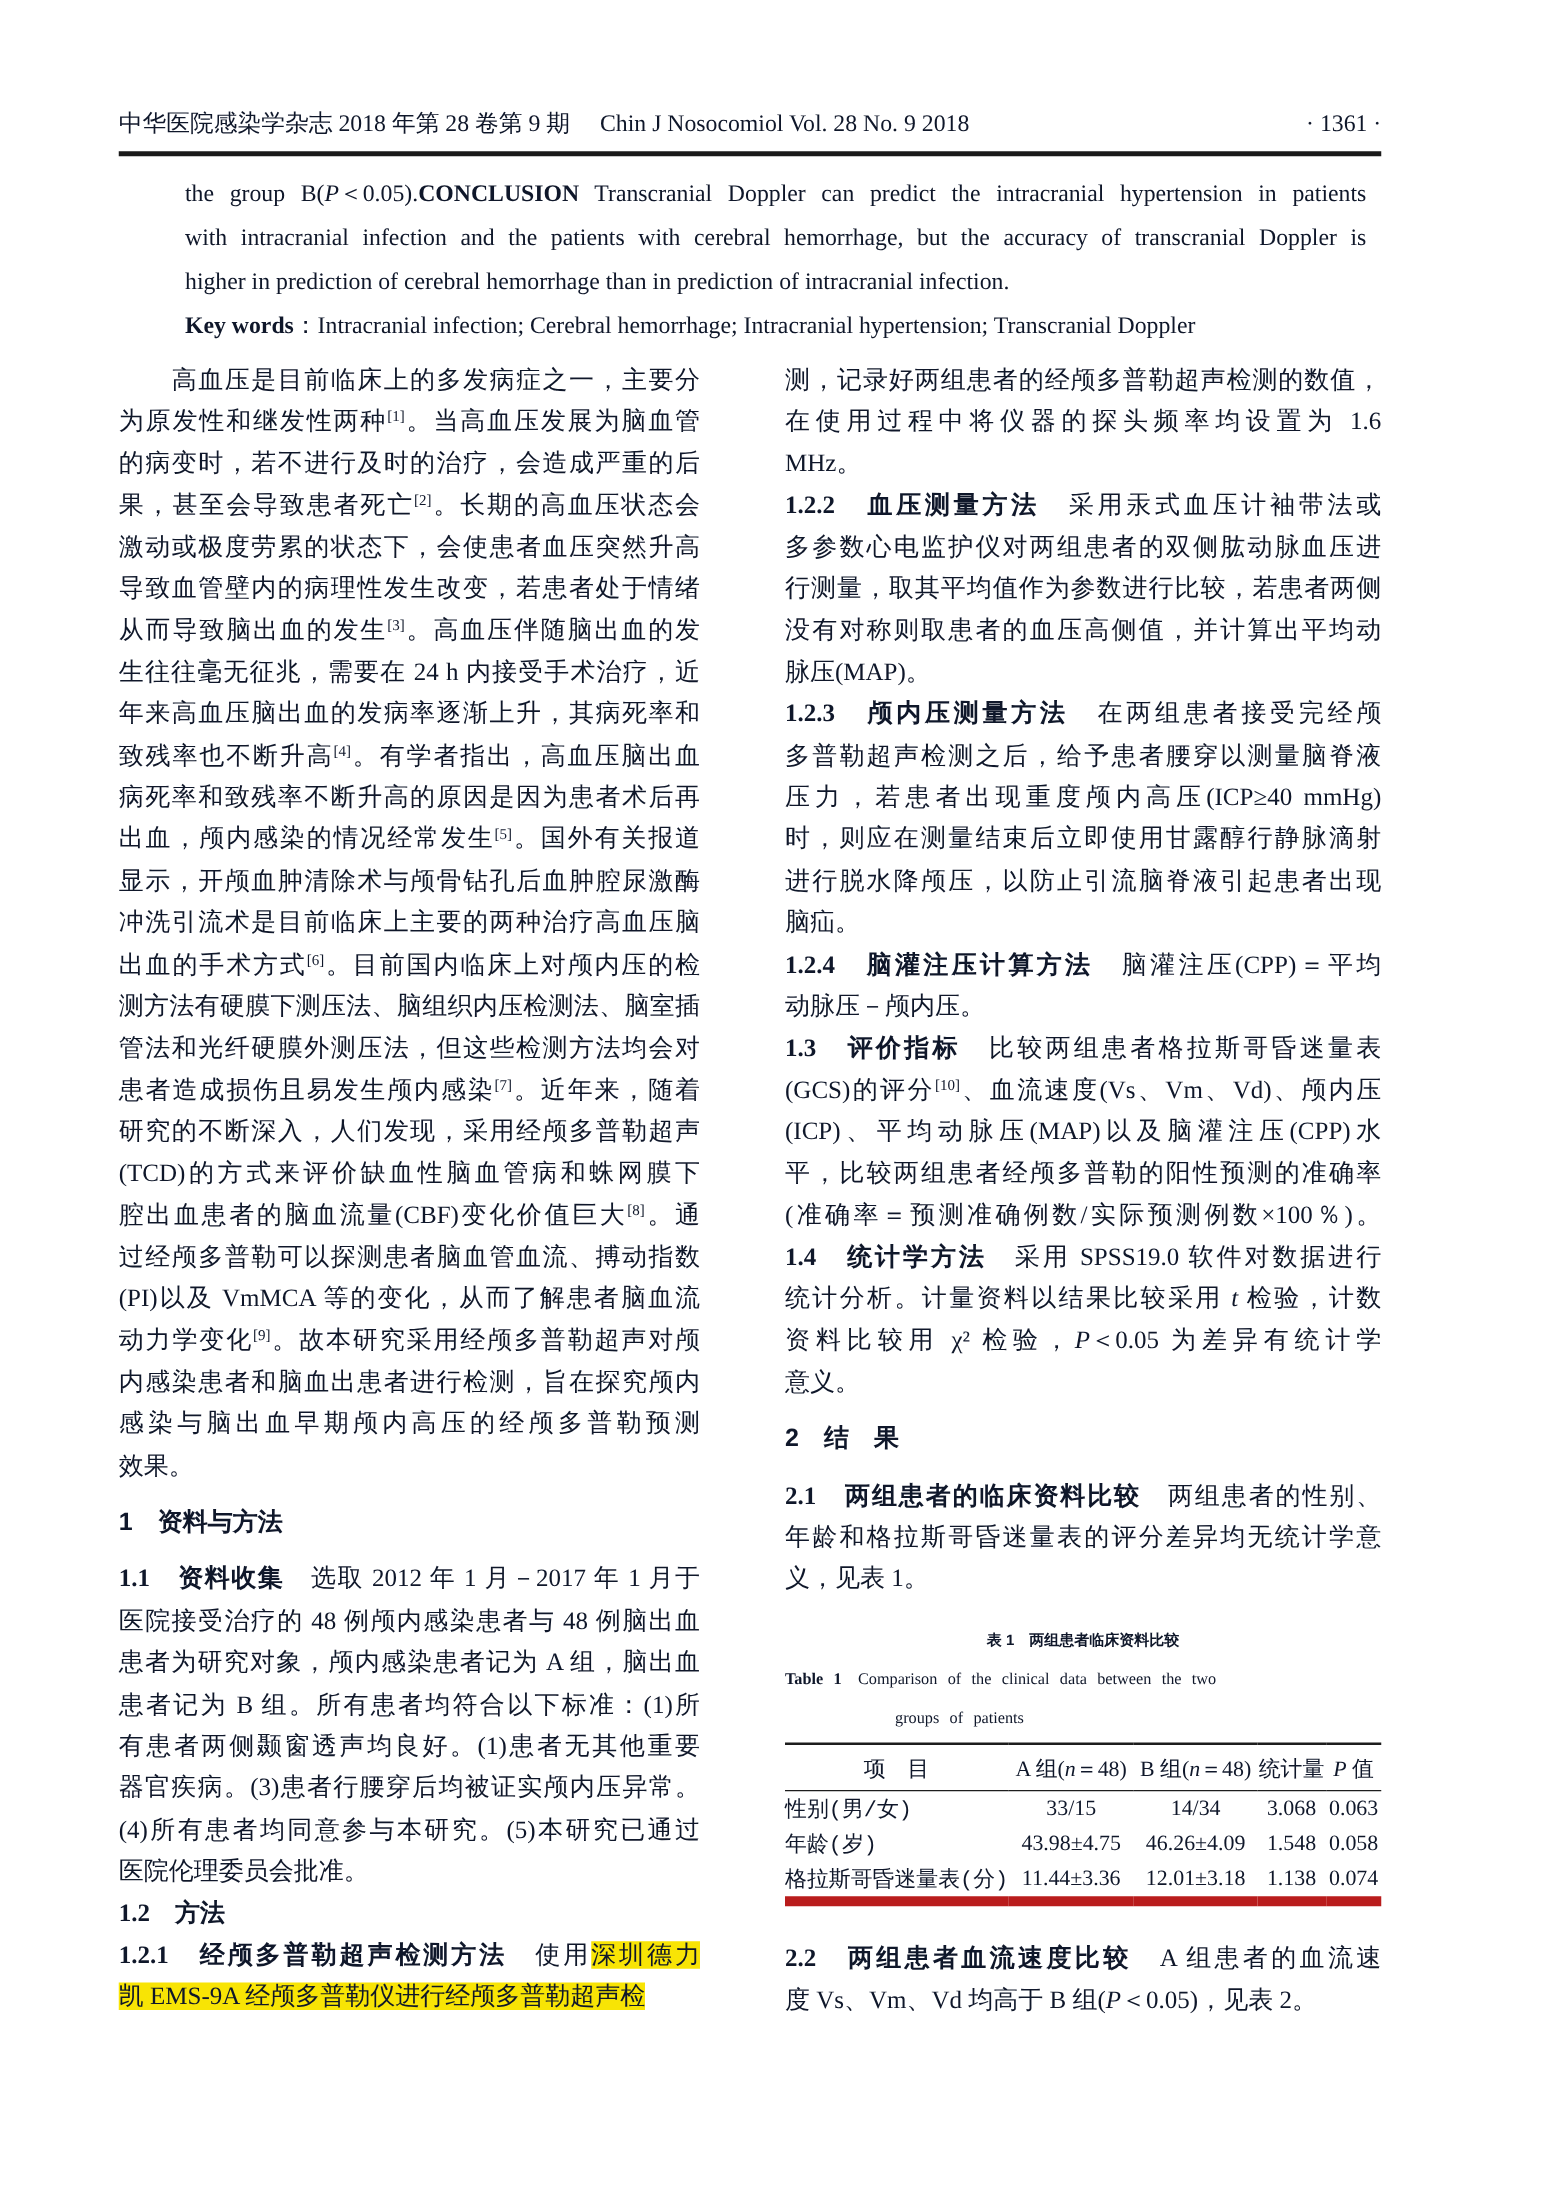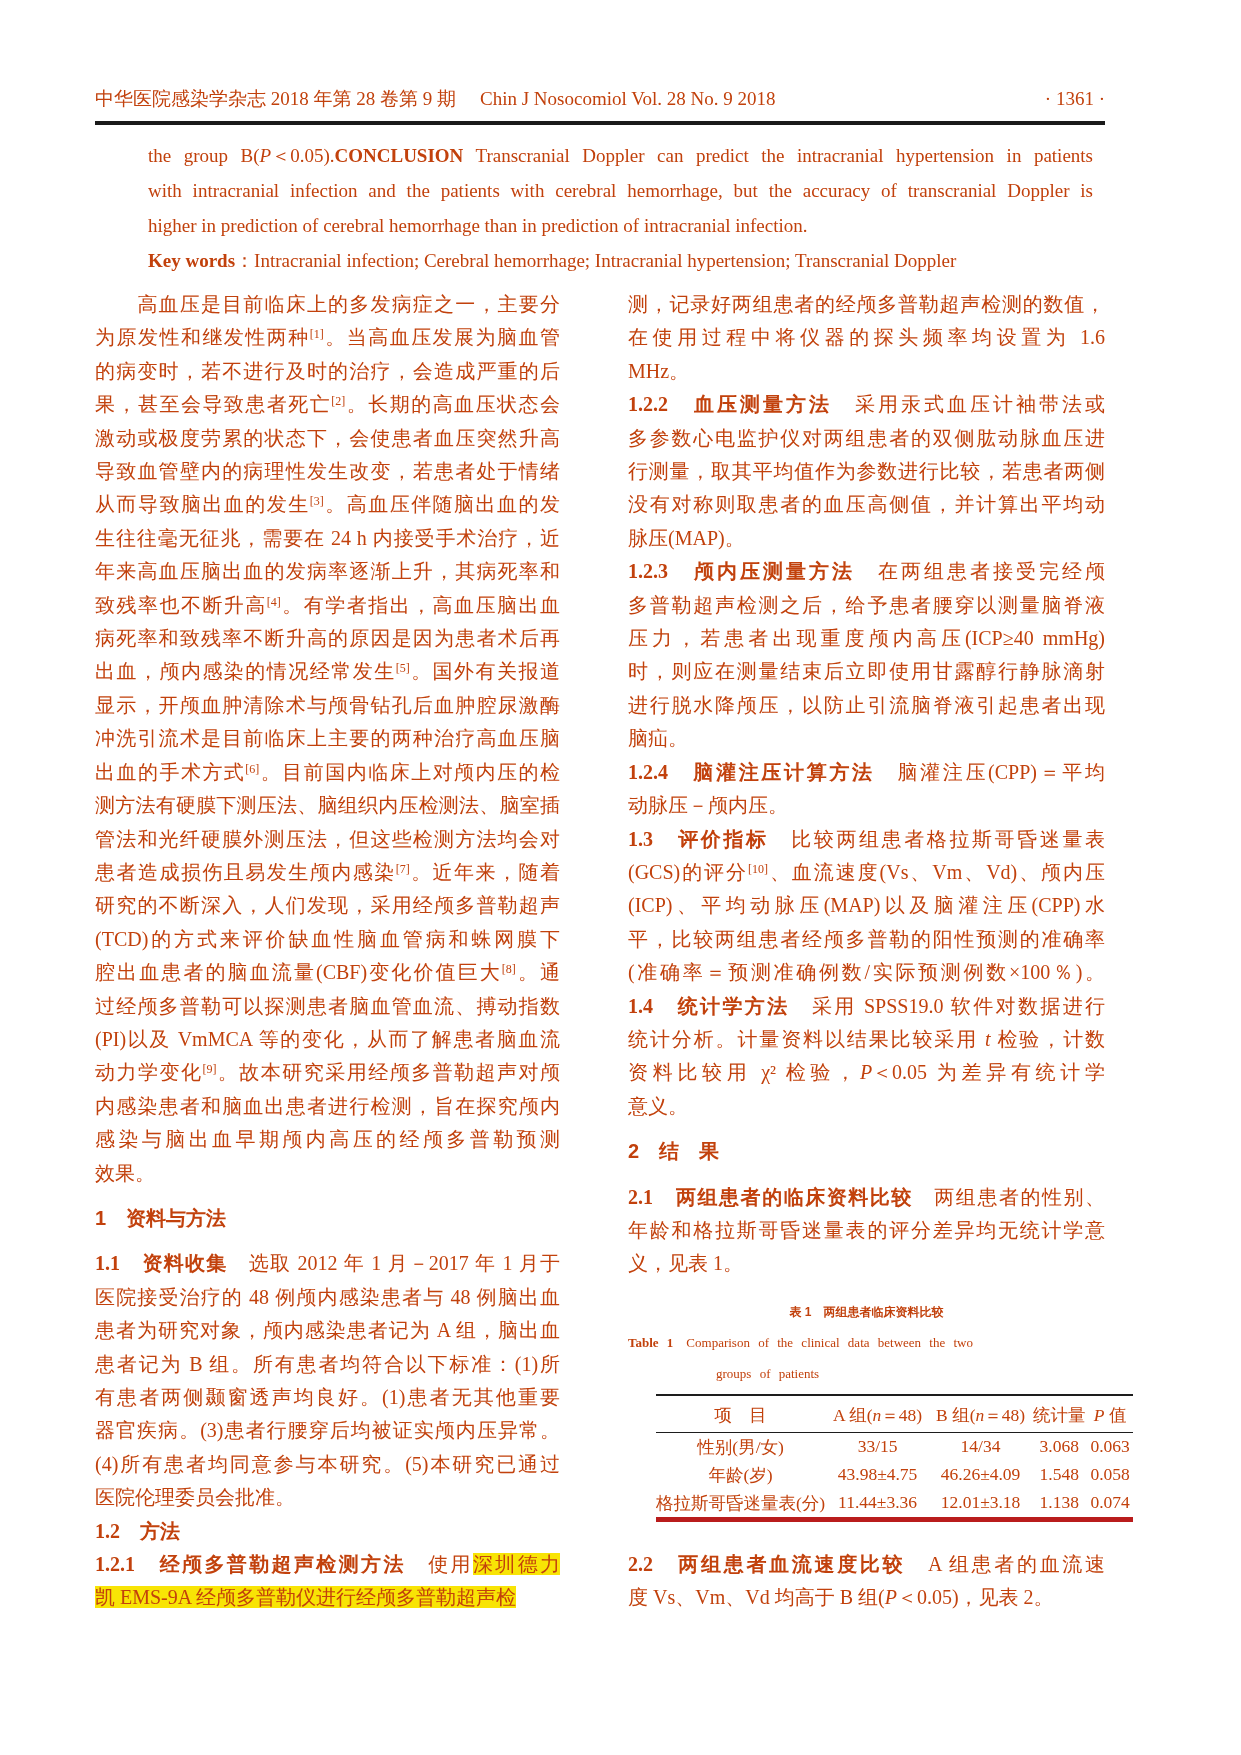--- a/index.html
+++ b/index.html
@@ -1,18 +1,18 @@
 <!DOCTYPE html>
 <html><head>
 <meta charset="utf-8">
 <style>
   html,body{margin:0;padding:0;background:#e8e8e8;}
   .page{
     width:1241px;height:1755px;background:#ffffff;position:relative;
-    font-family:"Liberation Serif","DejaVu Serif",serif;color:#c2410c;
+    font-family:"Liberation Serif","DejaVu Serif",serif;color:#0f172a;
     margin:0 auto;overflow:hidden;
   }
   .inner{padding:86px 136px 0 95px;}
   
   .hdr{display:flex;align-items:baseline;font-size:19px;white-space:nowrap;}
   .hdr .en{margin-left:24px;}
   .hdr .sp{flex:1;}
   .rule{height:4px;background:#1a1a1a;margin-top:9px;}
   
   .abs{margin:13px 0 0 53px;width:945px;font-size:19px;line-height:35px;}
@@ -35,28 +35,27 @@
   
   .tblblock{margin-top:16px;}
   .tcap-cn{
     font-size:12px;font-weight:700;text-align:center;line-height:30px;
     font-family:"Liberation Sans","DejaVu Sans",sans-serif;
   }
   .tcap-en{font-size:13px;line-height:31px;word-spacing:5px;}
   .tcap-en2{padding-left:88px;}
   table{
     width:100%;border-collapse:collapse;margin-top:5px;
-    border-top:2px solid #1d1d1d;border-bottom:5px solid #b91c1c;
+    border-top:2px solid #1d1d1d;border-bottom:8px solid #b91c1c;
     font-size:17.5px;
-    margin-left:28px;
   }
   th{font-weight:400;padding:7px 0 5px;border-bottom:1.5px solid #1d1d1d;text-align:center;white-space:nowrap;}
   td{padding:2px 0;text-align:center;white-space:nowrap;}
   th:first-child{text-align:center;}
-  td:first-child{text-align:center;}
+  td:first-child{text-align:left;font-family:Liberation Mono, monospace;}
   th:nth-child(1),td:nth-child(1){width:33%;}
   th:nth-child(2),td:nth-child(2){width:23%;}
   th:nth-child(3),td:nth-child(3){width:22%;text-align:center;}
   th:nth-child(4),td:nth-child(4){width:12%;}
   th:nth-child(5),td:nth-child(5){width:10%;}
   .after{margin-top:26px;}
 </style>
 </head>
 <body>
 

